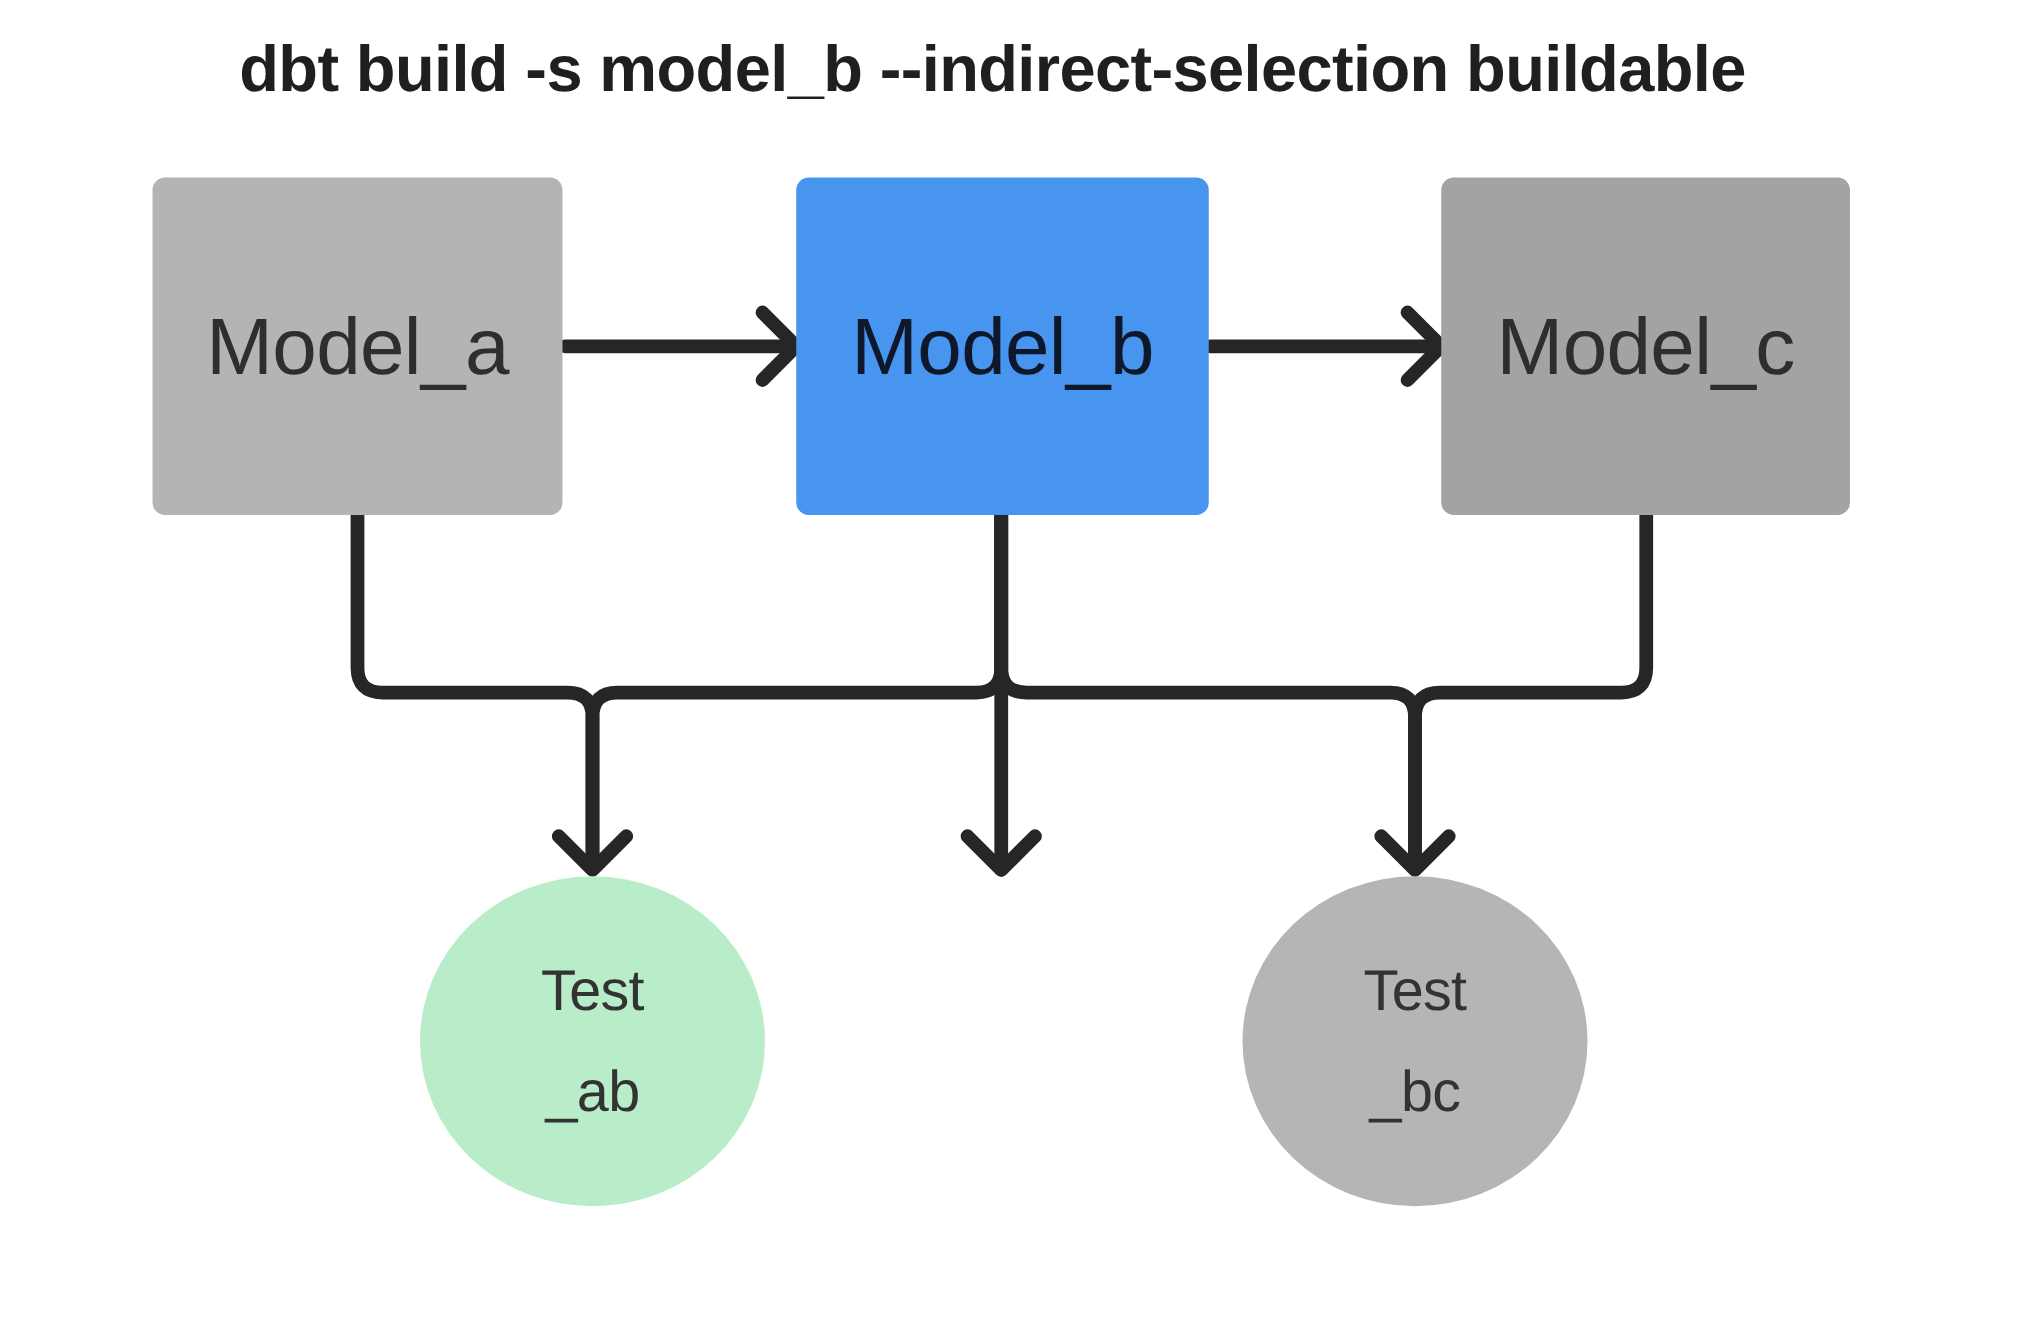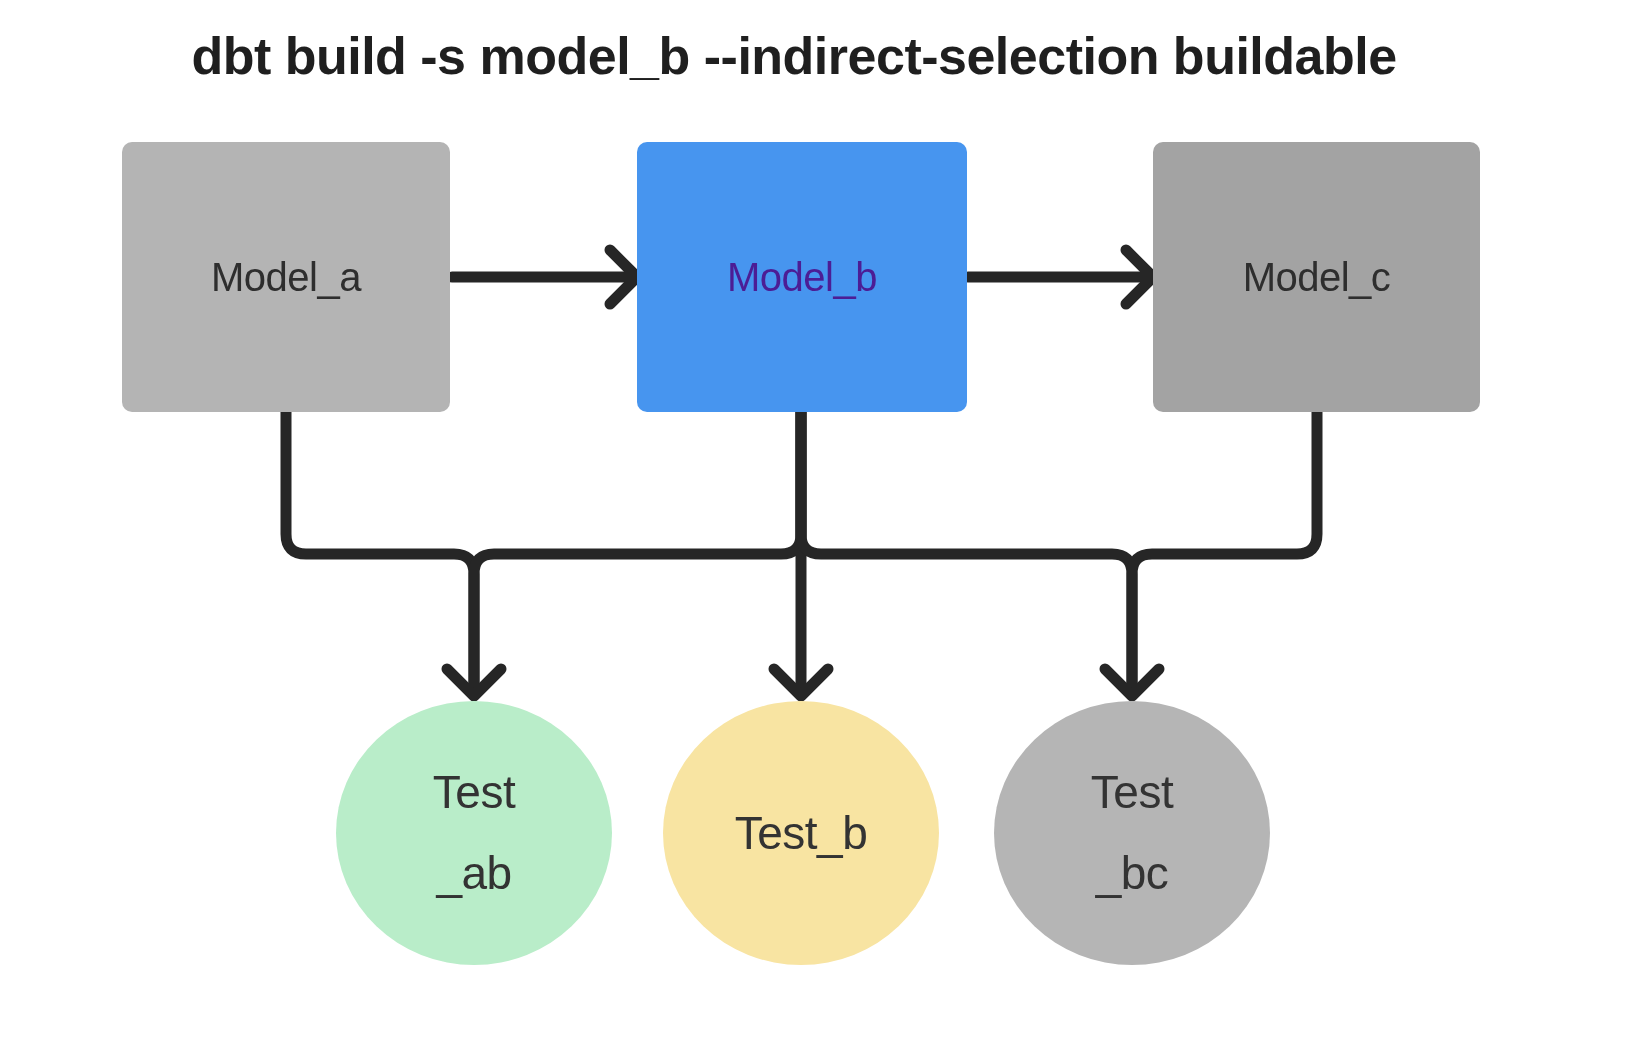--- a/index.html
+++ b/index.html
@@ -43,27 +43,27 @@
     justify-content: center;
     text-align: center;
   }
   .node.box {
     border-radius: 10px;
   }
   .node.circle {
     border-radius: 50%;
   }
   .model-label {
-    font-size: 40px;
+    font-size: 64px;
     font-weight: 500;
     color: #2e2e2e;
     letter-spacing: -0.5px;
   }
   .model-label.light {
-    color: #4c1d95;
+    color: #0f172a;
     text-align: right;
   }
   .test-label {
     font-size: 46px;
     font-weight: 500;
     color: #333333;
     line-height: 81px;
     letter-spacing: -0.5px;
   }
 </style>
@@ -109,22 +109,19 @@
 
   <div class="node box" style="left: 1153px; top: 142px; width: 327px; height: 270px; background-color: #a3a3a3;">
     <span class="model-label">Model_c</span>
   </div>
 
   <div class="node circle" style="left: 336px; top: 701px; width: 276px; height: 264px; background-color: rgb(185, 237, 201);">
     <span class="test-label">Test</span>
     <span class="test-label">_ab</span>
   </div>
 
-  <div class="node circle" style="left: 663px; top: 701px; width: 276px; height: 264px; background-color: rgb(248, 228, 162);">
-    <span class="test-label">Test_b</span>
-  </div>
 
   <div class="node circle" style="left: 994px; top: 701px; width: 276px; height: 264px; background-color: rgb(181, 181, 181);">
     <span class="test-label">Test</span>
     <span class="test-label">_bc</span>
   </div>
 
 </div>
 
 </body></html>

